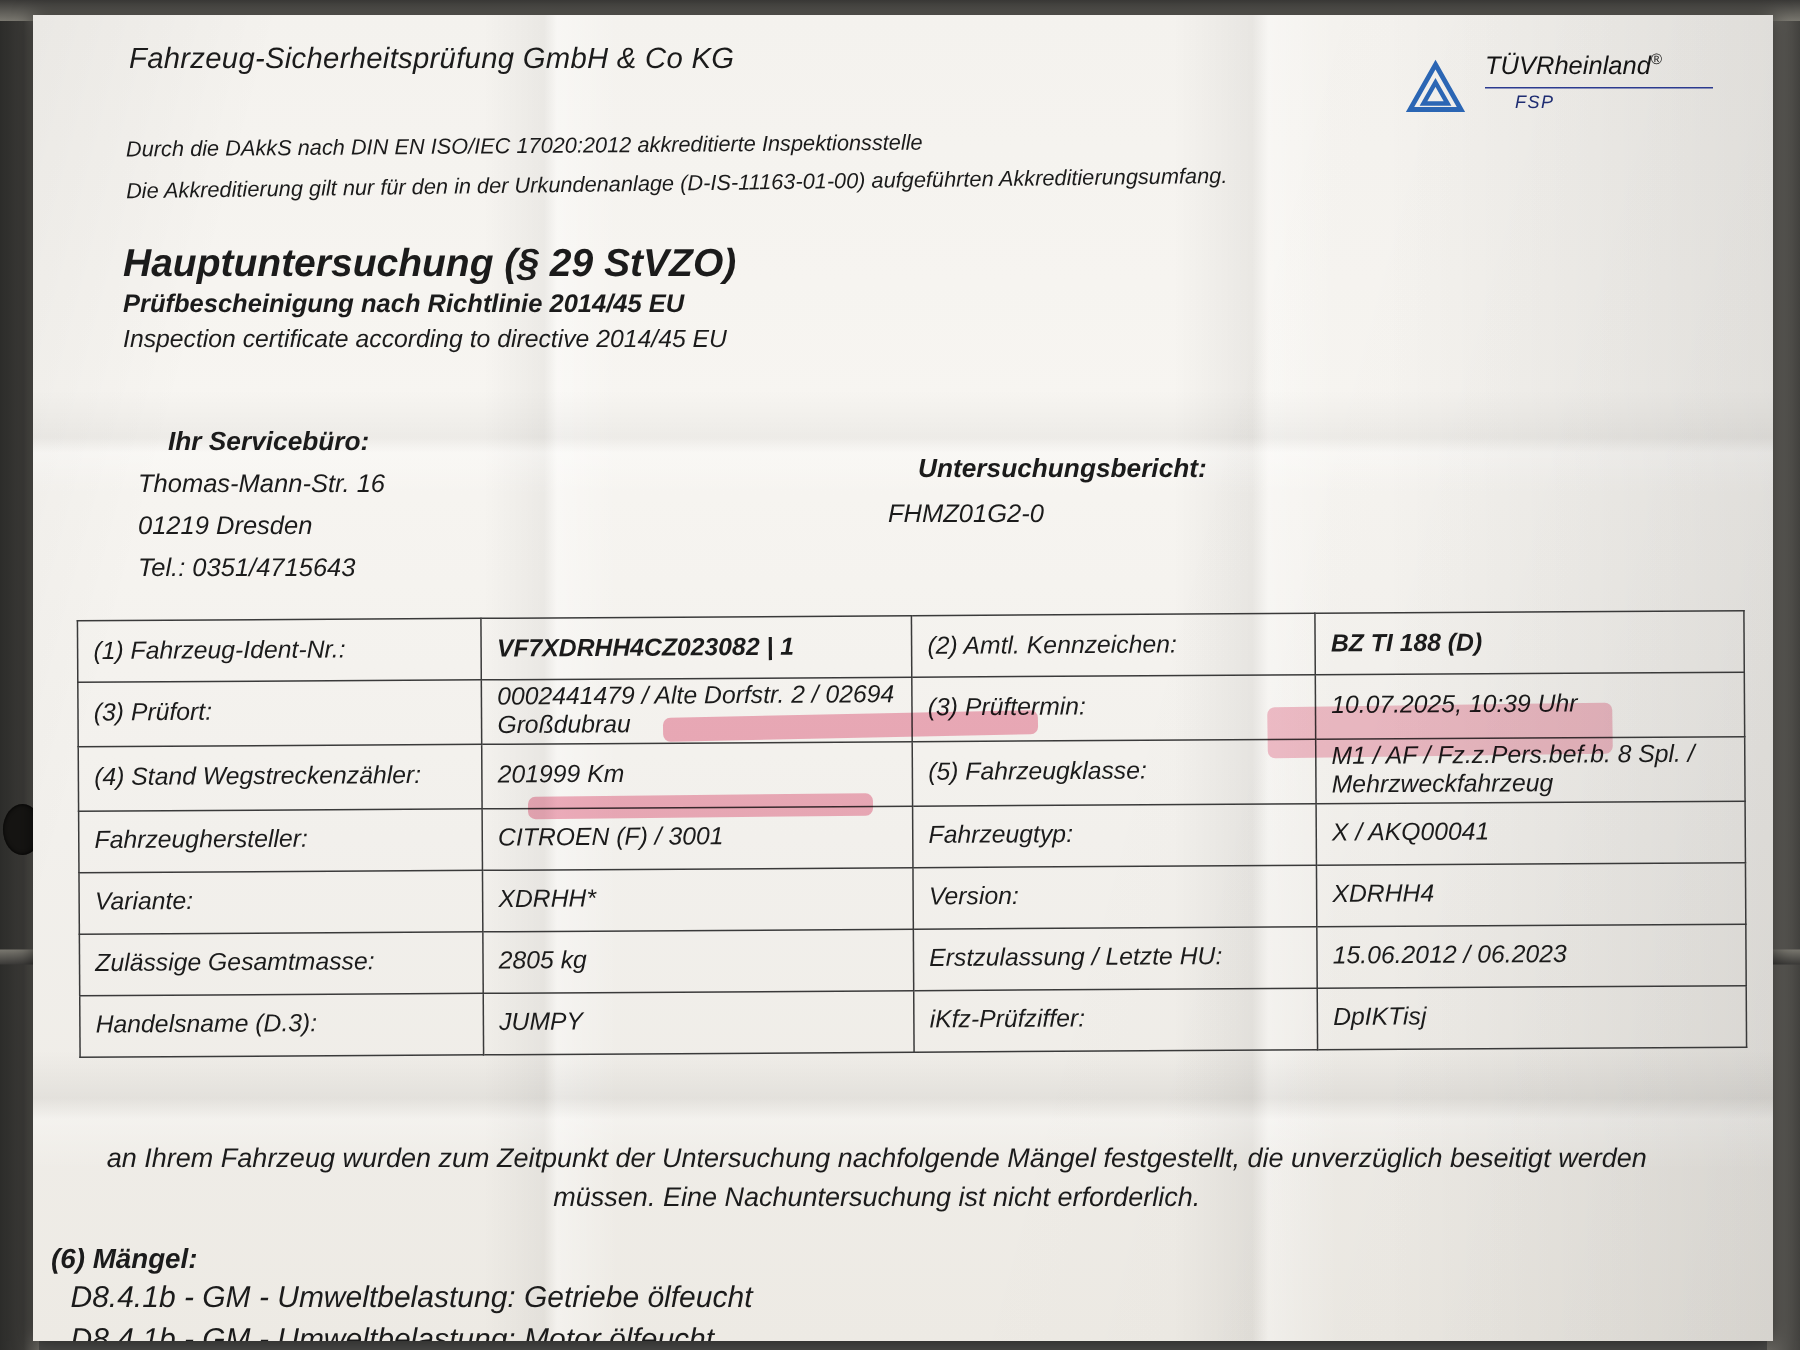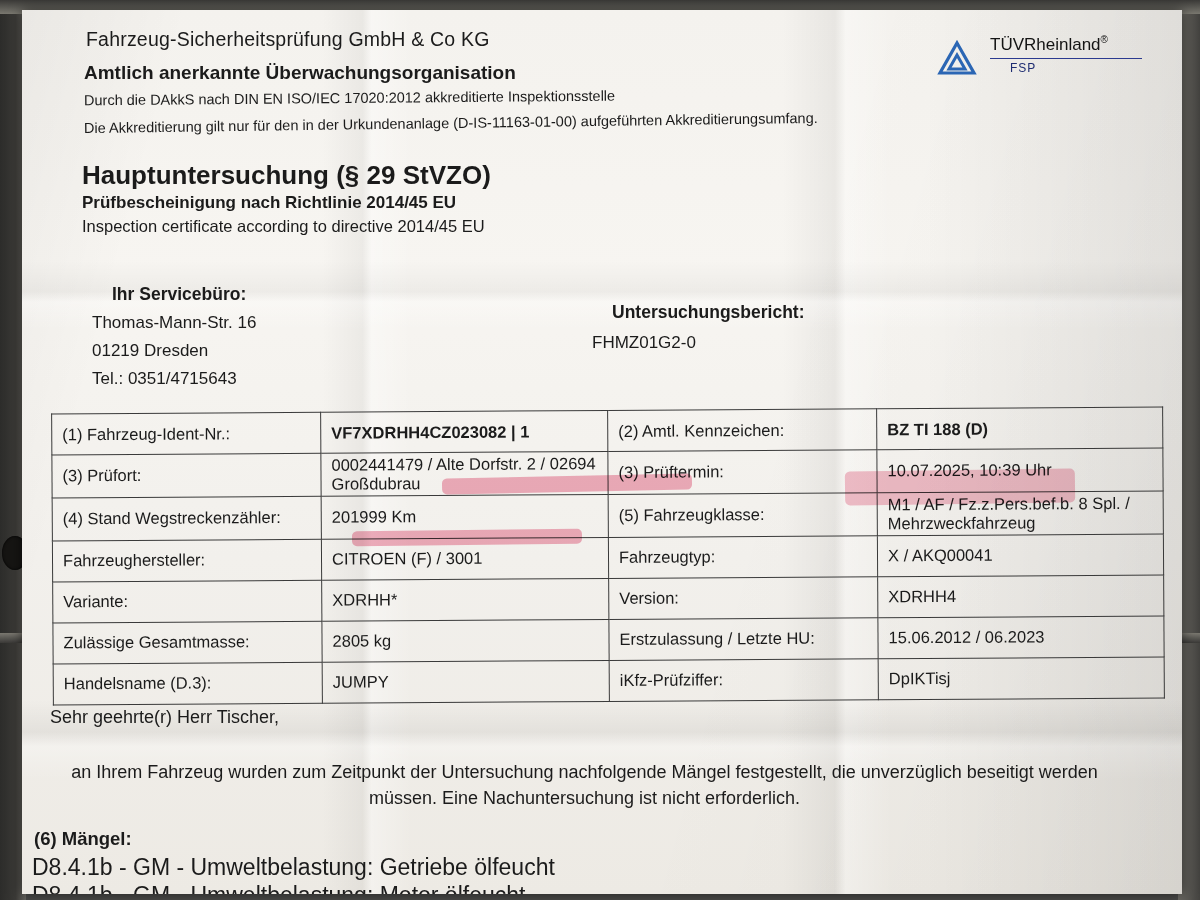--- a/index.html
+++ b/index.html
@@ -11,20 +11,21 @@
     height: 900px;
     overflow: hidden;
     background: #4a4a48;
     font-family: "Liberation Sans", sans-serif;
   }
   #page {
     position: relative;
     width: 1200px;
     height: 643px;
     background: #f0abfc;
+    font-style: italic;
   }
   
   .bg-left {
     position: absolute;
     left: 0; top: 0;
     width: 26px; height: 900px;
     background: linear-gradient(90deg,#2c2c2a 0%, #3b3a37 60%, #6a6862 100%);
   }
   .bg-right {
     position: absolute;
@@ -231,22 +232,22 @@
     font-size: 18px;
     line-height: 1.42;
     text-align: center;
   }
   .defects-title {
     position: absolute; left: 12px; top: 818px;
     font-size: 18.5px;
     font-weight: bold;
   }
   .defect-line {
-    position: absolute; left: 10px;
-    font-size: 23px;
+    position: absolute; left: 25px;
+    font-size: 20px;
   }
   .defect-0 { top: 844px; }
   .defect-1 { top: 872px; }
 </style>
 </head>
 <body>
 
 <div id="page">
   <div class="bg-left"></div>
   <div class="bg-right"></div>
@@ -255,21 +256,20 @@
   <div class="punch-hole"></div>
 
   <div id="paper">
     <div class="crease v1"></div>
     <div class="crease v2"></div>
     <div class="crease h1"></div>
     <div class="crease h2"></div>
     <div class="corner-shade"></div>
 
     <div class="org-name">Fahrzeug-Sicherheitsprüfung GmbH &amp; Co KG</div>
-    <div class="org-sub">Amtlich anerkannte Überwachungsorganisation</div>
     <div class="accred1">Durch die DAkkS nach DIN EN ISO/IEC 17020:2012 akkreditierte Inspektionsstelle</div>
     <div class="accred2">Die Akkreditierung gilt nur für den in der Urkundenanlage (D-IS-11163-01-00) aufgeführten Akkreditierungsumfang.</div>
 
     <div class="title-main">Hauptuntersuchung (§ 29 StVZO)</div>
     <div class="title-sub1">Prüfbescheinigung nach Richtlinie 2014/45 EU</div>
     <div class="title-sub2">Inspection certificate according to directive 2014/45 EU</div>
 
     <div class="tuv-logo">
       <svg class="tuv-mark" viewBox="0 0 46 46">
         <path d="M23 7 L40 37 L6 37 Z" fill="none" stroke="#2b66b4" stroke-width="3.2"></path>
@@ -337,20 +337,19 @@
           <td class="lbl2">iKfz-Prüfziffer:</td>
           <td class="val2">DpIKTisj</td>
         </tr>
       </tbody>
     </table>
 
     <div class="hl vin"></div>
     <div class="hl km"></div>
     <div class="hl termin"></div>
 
-    <div class="salutation">Sehr geehrte(r) Herr Tischer,</div>
     <div class="para">an Ihrem Fahrzeug wurden zum Zeitpunkt der Untersuchung nachfolgende Mängel festgestellt, die unverzüglich beseitigt werden müssen. Eine Nachuntersuchung ist nicht erforderlich.</div>
 
     <div class="defects-title">(6) Mängel:</div>
     <div class="defect-line defect-0">D8.4.1b - GM - Umweltbelastung: Getriebe ölfeucht</div>
     <div class="defect-line defect-1">D8.4.1b - GM - Umweltbelastung: Motor ölfeucht</div>
   </div>
 </div>
 
 </body></html>

